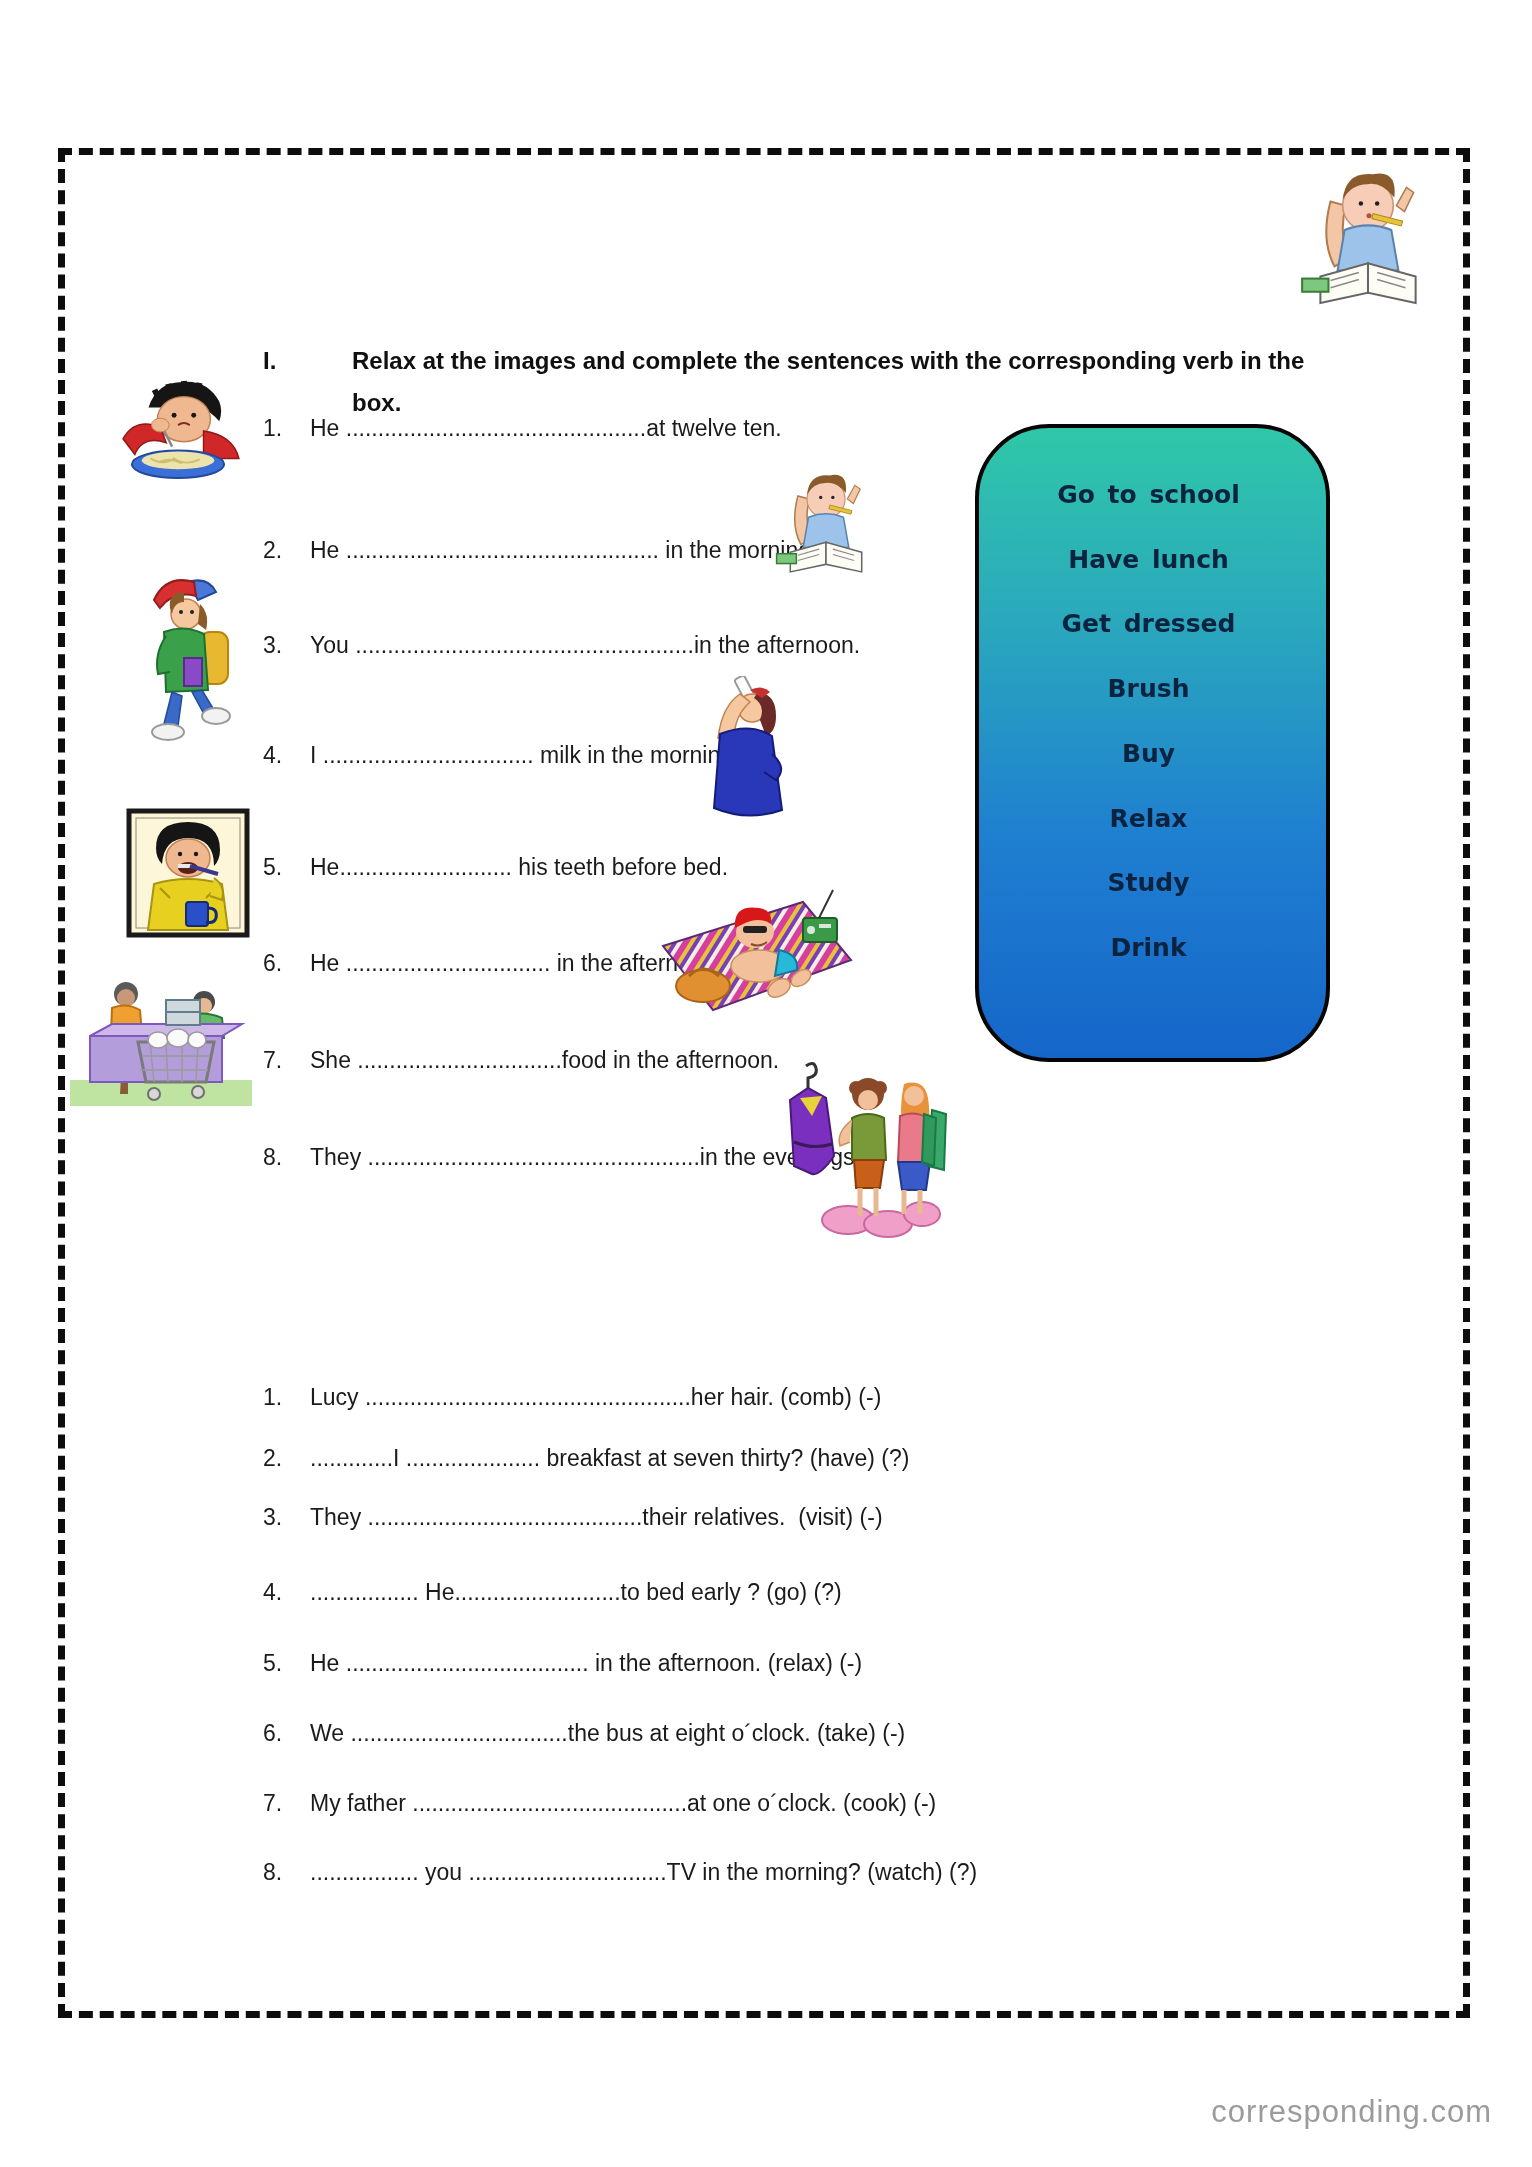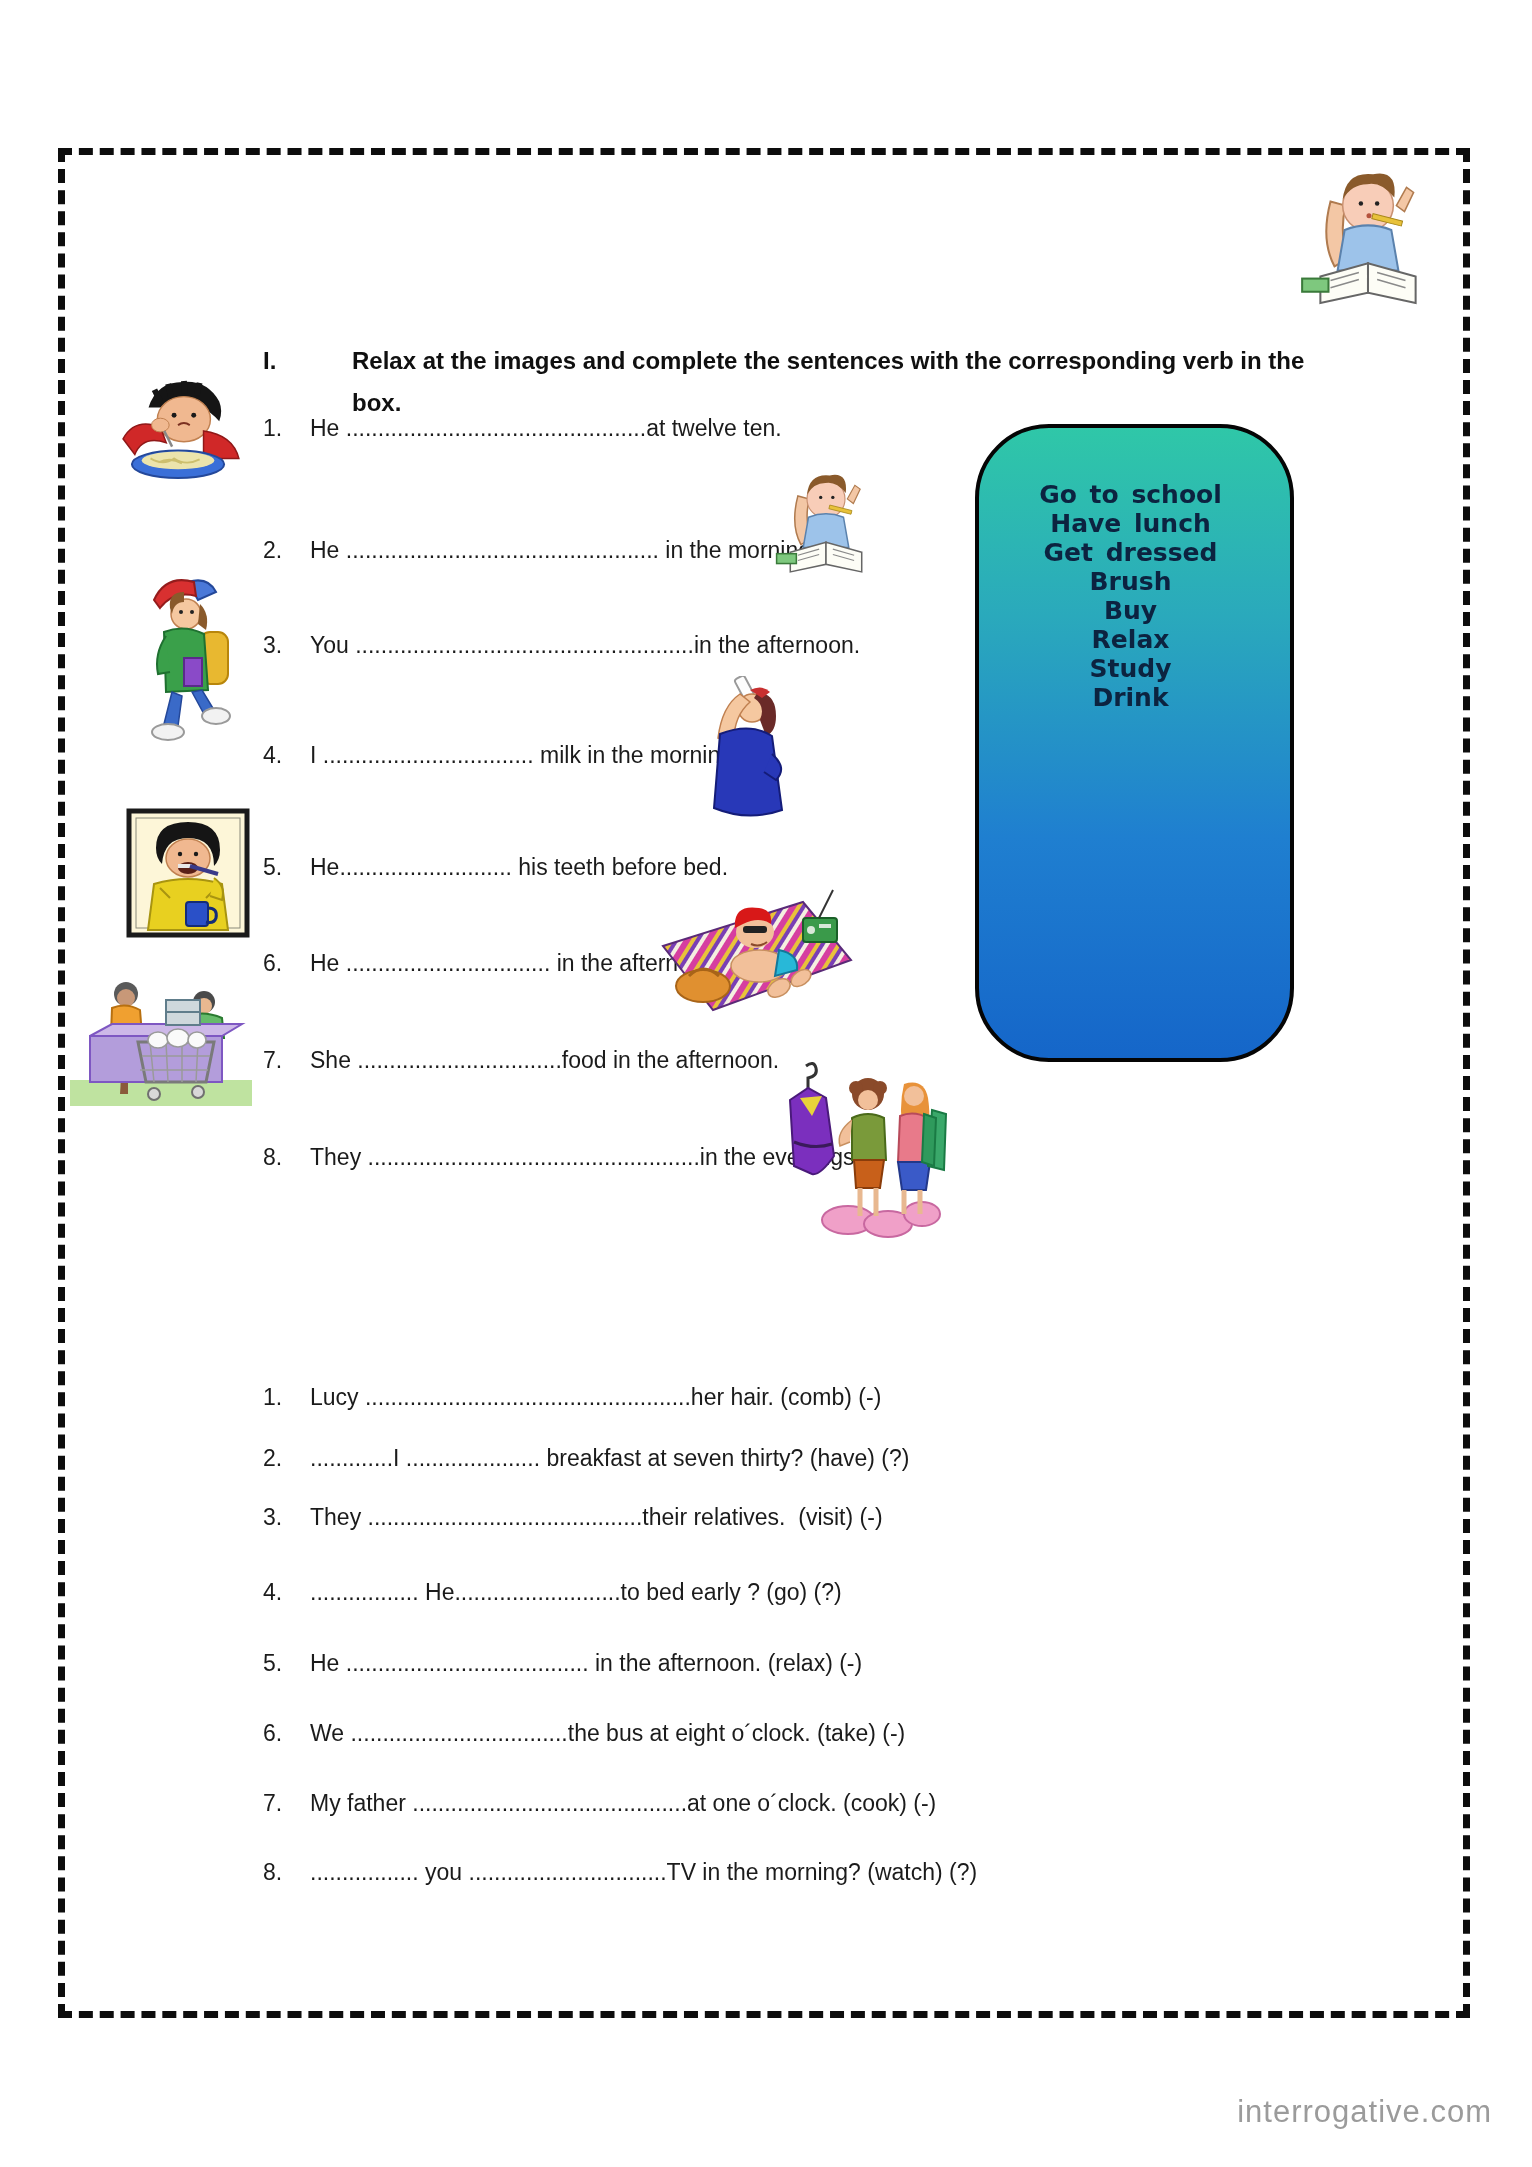--- a/index.html
+++ b/index.html
@@ -10,24 +10,24 @@
   .title{position:absolute;left:60px;top:264px;width:1240px;text-align:center;
          font-family:"DejaVu Sans",sans-serif;font-weight:bold;font-size:27px;
          letter-spacing:.5px;word-spacing:7px;color:#0b0b0b;}
   .sec-head{position:absolute;display:flex;align-items:flex-start;font-weight:bold;
             font-size:24px;line-height:42px;color:#101010;}
   .sec-head .rn{width:89px;flex:none;}
   .sec-head .ins{width:990px;}
   .s-item{position:absolute;display:flex;font-size:23px;line-height:30px;color:#1b1b1b;}
   .s-item .n{width:47px;flex:none;}
   .s-item .t{white-space:pre;}
-  .verbbox{position:absolute;left:975px;top:424px;width:319px;height:638px;
+  .verbbox{position:absolute;left:975px;top:424px;width:355px;height:638px;
            box-sizing:border-box;border:4px solid #050505;border-radius:74px;
            background:linear-gradient(180deg,#2fc7a8 0%,#2aa9bc 30%,#1f7fd0 65%,#1566c9 100%);
-           display:flex;flex-direction:column;justify-content:flex-start;
+           display:flex;flex-direction:column;justify-content:space-between;
            padding:52px 10px 96px 2px;}
   .verb{text-align:center;font-family:"DejaVu Sans",sans-serif;font-weight:bold;
         font-size:25px;color:#0c2340;word-spacing:4px;}
   .img{position:absolute;}
   .watermark{position:absolute;right:40px;top:2094px;font-size:31px;color:#9b9b9b;
              letter-spacing:1px;font-family:"Liberation Sans",sans-serif;}
   
   .i1{left:263px;top:413px;} .i2{left:263px;top:535px;} .i3{left:263px;top:630px;}
   .i4{left:263px;top:740px;} .i5{left:263px;top:852px;} .i6{left:263px;top:948px;}
   .i7{left:263px;top:1045px;} .i8{left:263px;top:1142px;}
@@ -286,14 +286,14 @@
     </div>
   <div class="s-item j7">
     <span class="n">7.</span>
     <span class="t">My father ...........................................at one o´clock. (cook) (-)</span>
     </div>
   <div class="s-item j8">
     <span class="n">8.</span>
     <span class="t">................. you ...............................TV in the morning? (watch) (?)</span>
     </div>
 
-  <div class="watermark">interrogative.com</div>
+  <div class="watermark">corresponding.com</div>
 </div>
 
 </body></html>

